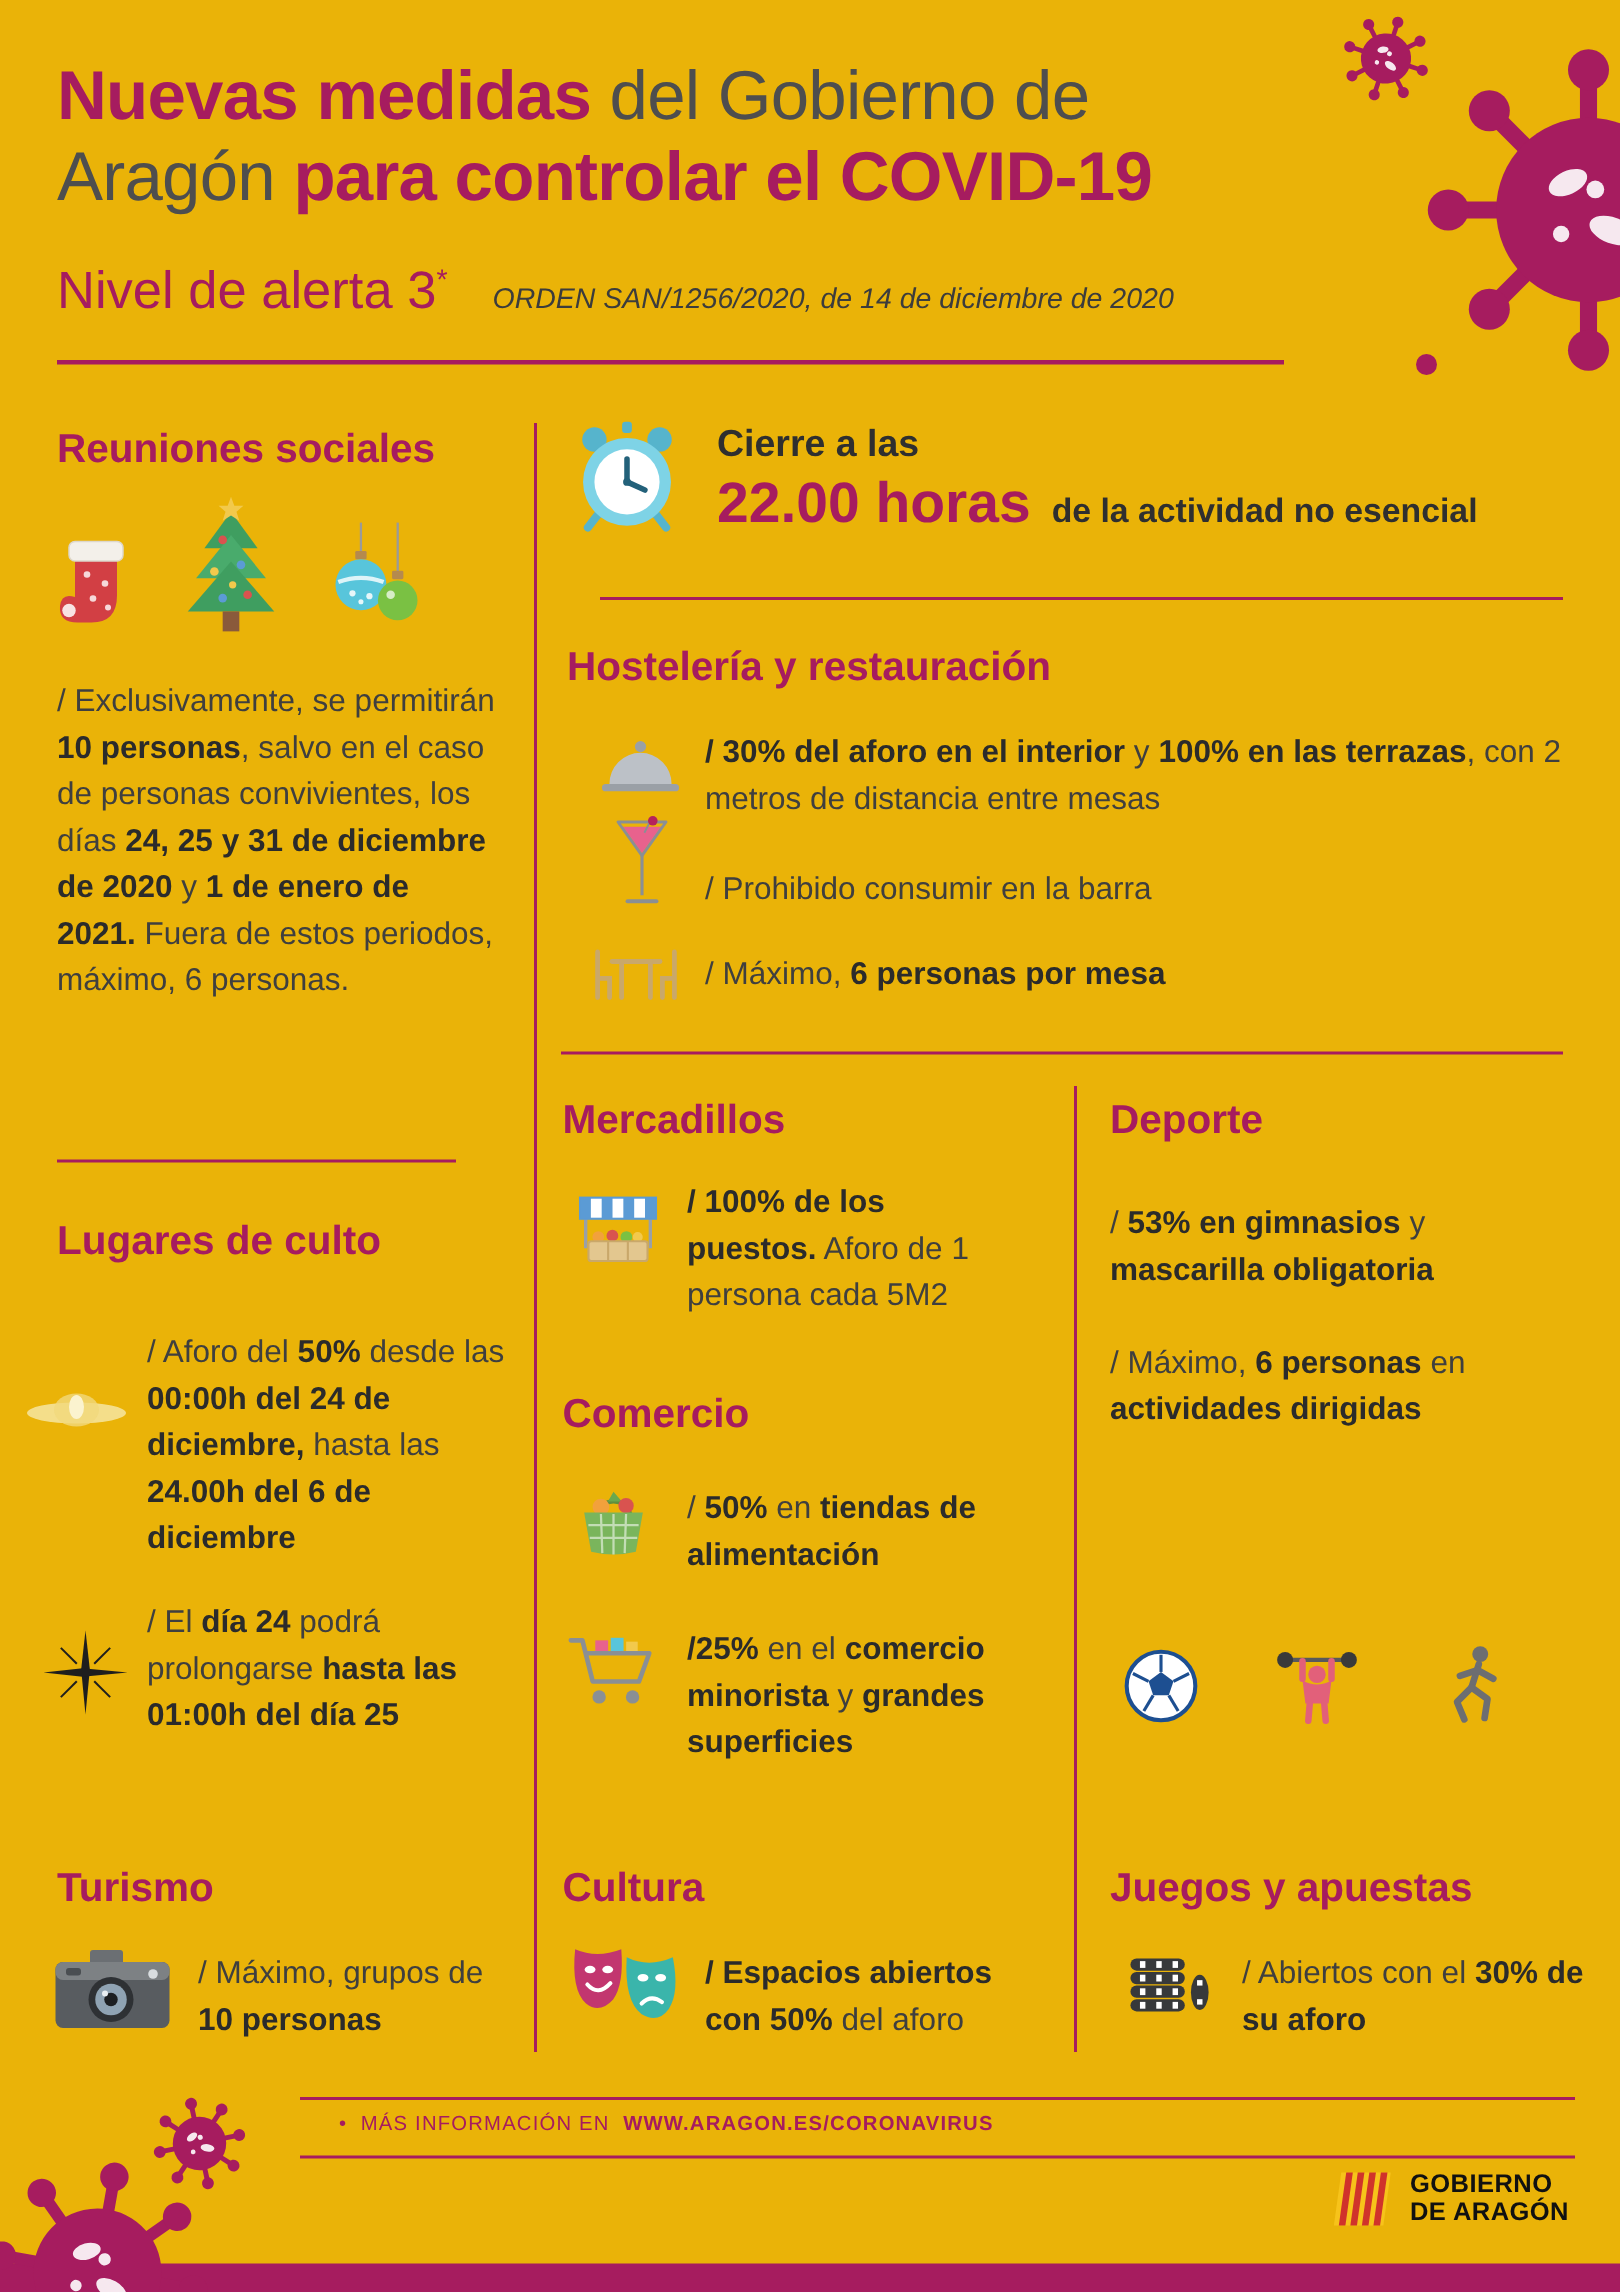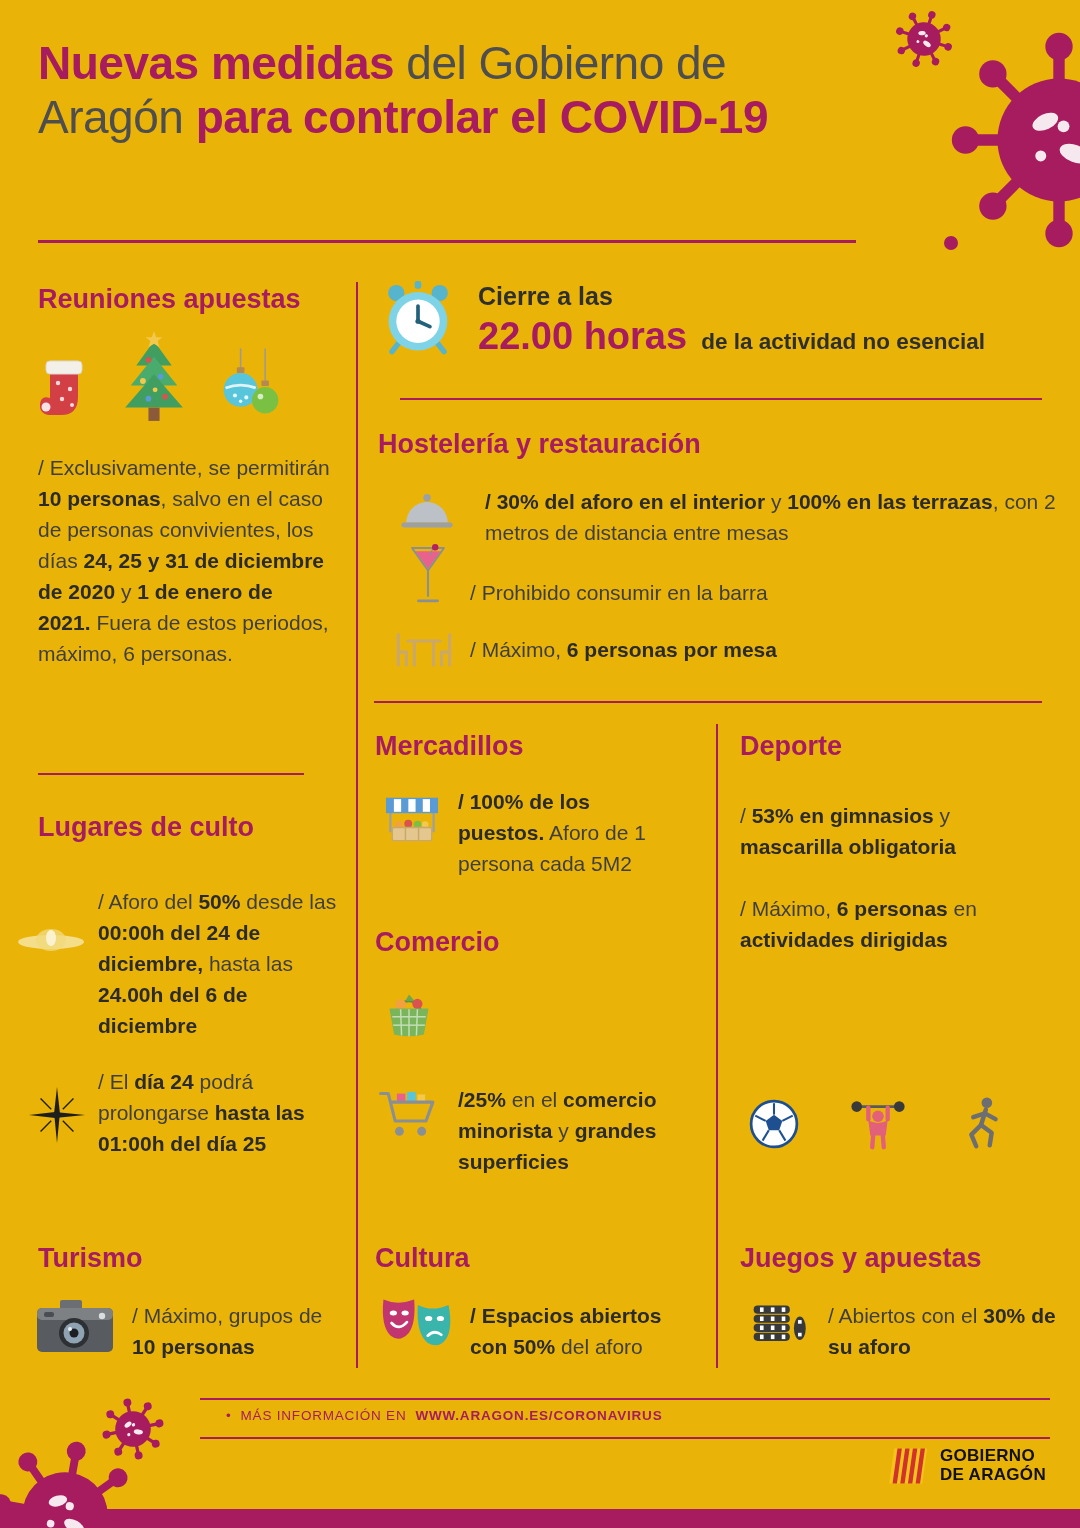--- a/index.html
+++ b/index.html
@@ -46,21 +46,21 @@
 
   #closure-icon { position:absolute; left:380px; top:280px; }
   #closure-text { position:absolute; left:478px; top:282px; }
   .closure-lead { font-size:25px; font-weight:700; color:#2f2f2f; }
   .closure-line2 { display:flex; align-items:baseline; gap:14px; margin-top:4px; }
   .closure-time { font-size:38px; font-weight:700; color:var(--accent); }
   .closure-tail { font-size:22.5px; font-weight:700; color:#2f2f2f; }
 
   #hosteleria-title { left:378px; top:429px; }
   #host-icon-1 { position:absolute; left:398px; top:488px; }
-  #host-text-1 { left:470px; top:486px; width:575px;margin-left:15px; }
+  #host-text-1 { left:470px; top:486px; width:575px; }
   #host-icon-2 { position:absolute; left:408px; top:543px; }
   #host-text-2 { left:470px; top:577px; width:560px; }
   #host-icon-3 { position:absolute; left:392px; top:626px; }
   #host-text-3 { left:470px; top:634px; width:560px; }
 
   #mercadillos-title { left:375px; top:731px; }
   #merc-icon { position:absolute; left:382px; top:792px; }
   #merc-text { left:458px; top:786px; width:220px; }
 
   #comercio-title { left:375px; top:927px; }
@@ -145,26 +145,30 @@
   <div id="virus-tr-dot"></div>
 
   <div class="title">
     <div>
       <span class="ta">Nuevas medidas</span><span class="td"> del Gobierno de</span>
     </div>
     <div>
       <span class="td">Aragón </span><span class="ta">para controlar el COVID-19</span>
     </div>
   </div>
+  <div class="alert-row">
+    <div class="alert"><span>Nivel de alerta 3</span><sup>*</sup></div>
+    <div class="order">ORDEN SAN/1256/2020, de 14 de diciembre de 2020</div>
+  </div>
   <div class="hr" id="rule-header"></div>
 
   <div class="vr" id="divider-left-mid"></div>
   <div class="vr" id="divider-mid-right"></div>
 
-  <h2 class="sec-title" id="reuniones-title">Reuniones apuestas</h2>
+  <h2 class="sec-title" id="reuniones-title">Reuniones sociales</h2>
   <div id="xmas-icons">
     <svg width="56" height="78" viewBox="0 0 56 76">
       <path d="M16 19 H44 V42 Q44 60 27 60 L20 60 Q5 61 6 49 Q7 40 16 43 Z" fill="#d23f44"></path>
       <circle cx="12" cy="52" r="4.5" fill="#fff" opacity="0.85"></circle>
       <g fill="#fff" opacity="0.8">
           <circle cx="24" cy="28" r="2.2"></circle>
           <circle cx="36" cy="34" r="2.2"></circle>
           <circle cx="28" cy="44" r="2.2"></circle>
           <circle cx="38" cy="50" r="2"></circle>
         </g>
@@ -318,20 +322,21 @@
     <circle cx="38" cy="16" r="5.5" fill="#d9534f"></circle>
     <path d="M8 21 H50 L45 49 Q29 53 13 49 Z" fill="#7ab55c"></path>
     <g stroke="#ffffff" stroke-width="1.6" opacity="0.55">
       <line x1="11" y1="30" x2="47" y2="30"></line>
         <line x1="12" y1="39" x2="46" y2="39"></line>
       <line x1="20" y1="22" x2="21" y2="50"></line>
         <line x1="29" y1="22" x2="29" y2="51"></line>
         <line x1="38" y1="22" x2="37" y2="50"></line>
     </g>
   </svg>
+  <p class="para" id="com-text-1"><span>/ </span><span class="b">50%</span><span> en </span><span class="b">tiendas de alimentación</span></p>
   <svg id="com-icon-2" width="60" height="58" viewBox="0 0 70 62">
     <g>
         <rect x="22" y="6" width="10" height="10" fill="#e8628d"></rect>
         <rect x="34" y="4" width="10" height="12" fill="#58c5db"></rect>
         <rect x="46" y="7" width="9" height="9" fill="#f2c94c"></rect>
       </g>
     <path d="M3 6 H12 L20 38 H56 L64 16 H15" stroke="#8a8f94" stroke-width="3.6" fill="none" stroke-linejoin="round" stroke-linecap="round"></path>
     <circle cx="25" cy="50" r="5.2" fill="#8a8f94"></circle>
     <circle cx="51" cy="50" r="5.2" fill="#8a8f94"></circle>
   </svg>

